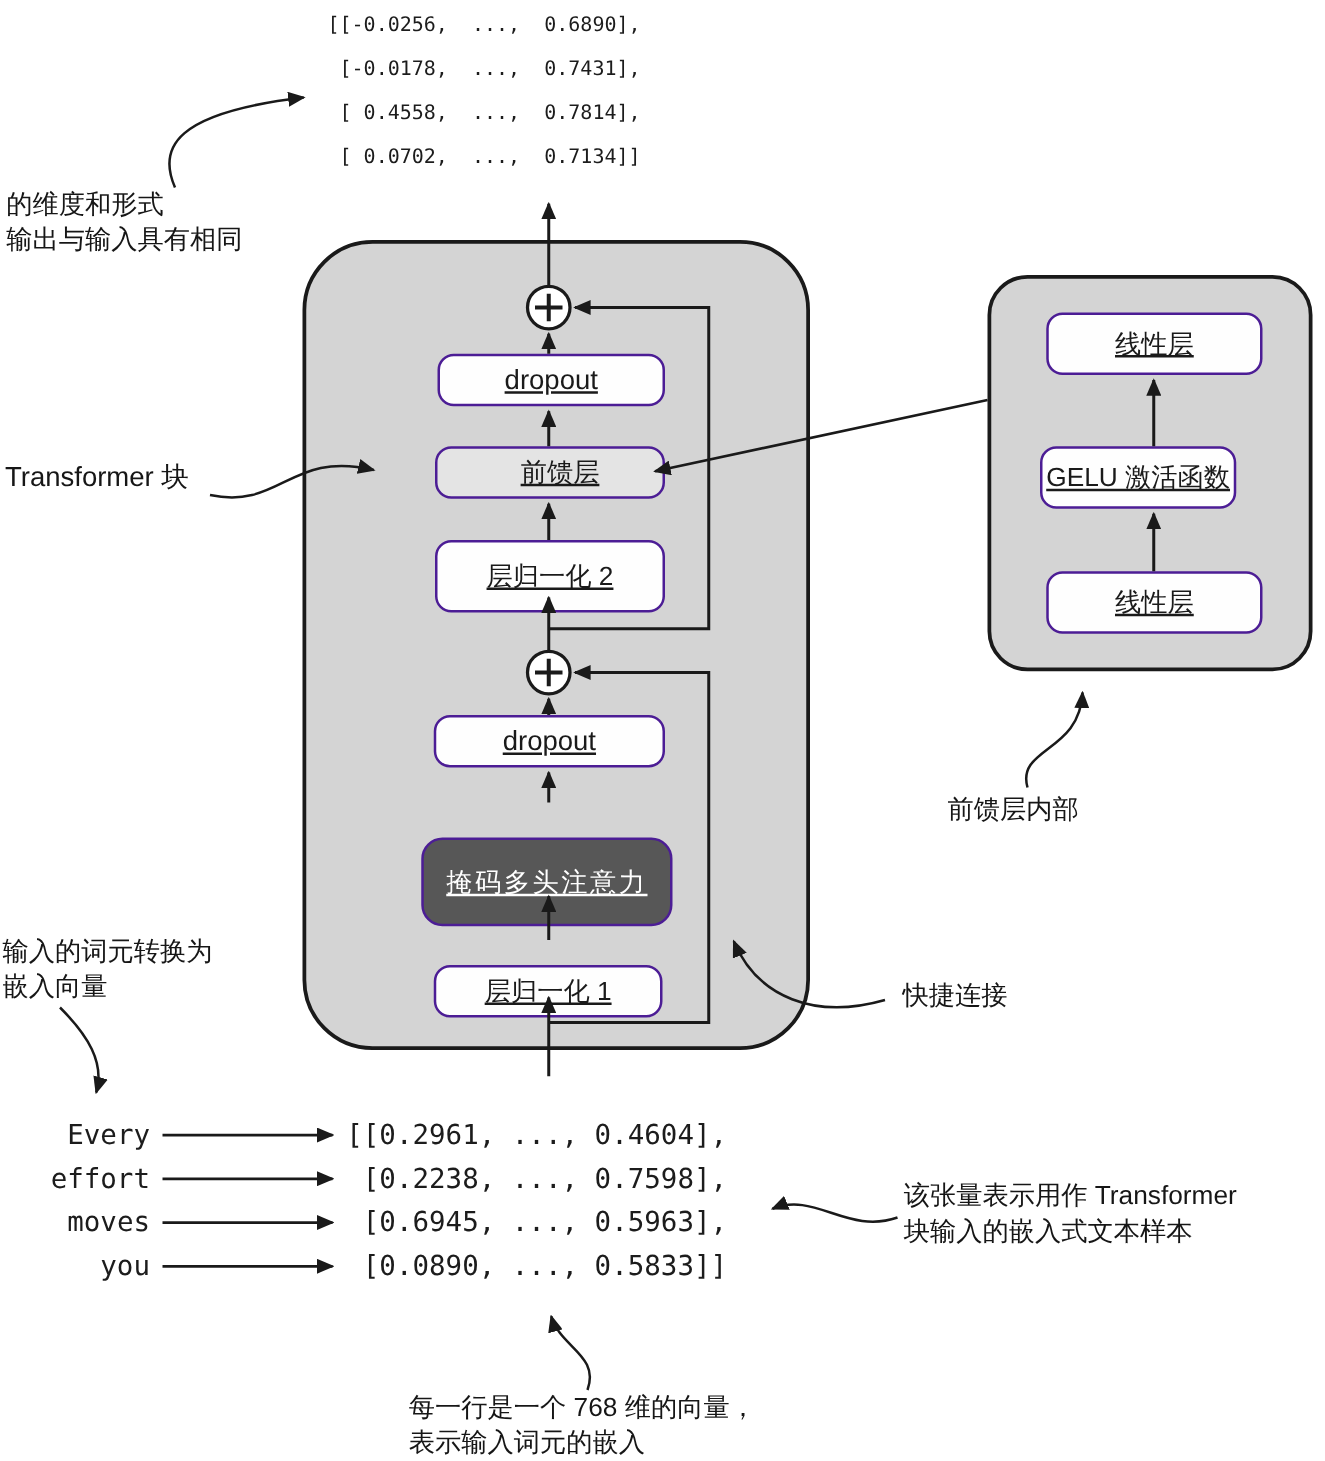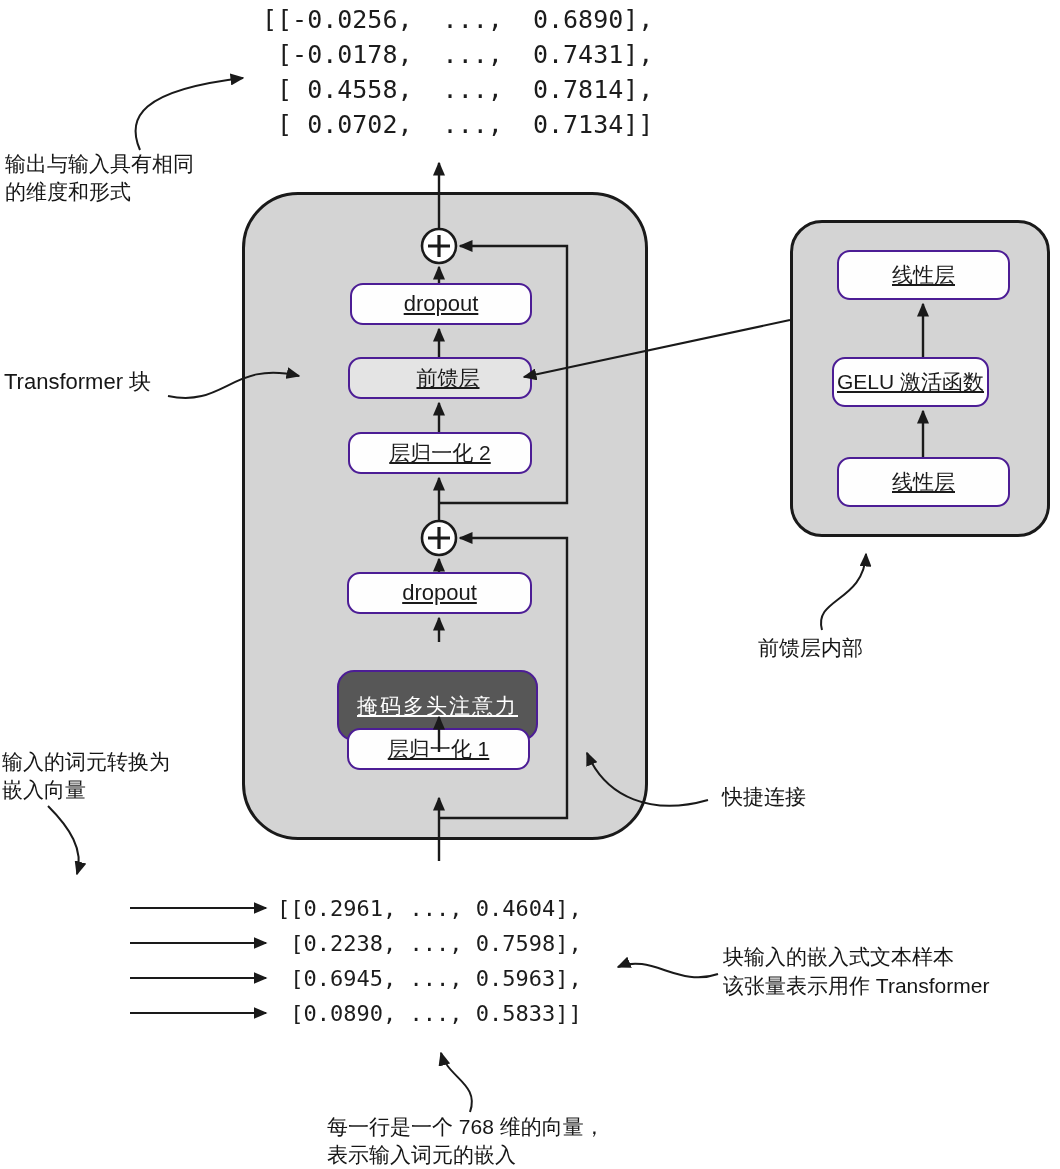--- a/index.html
+++ b/index.html
@@ -5,21 +5,21 @@
   html,body{margin:0;padding:0;background:#fff;}
   .canvas{
     position:relative;width:1060px;height:1169px;background:#ffffff;overflow:hidden;
     font-family:"Liberation Sans","DejaVu Sans",sans-serif;color:#111;
   }
   .abs{position:absolute;}
   .mono{
     font-family:"DejaVu Sans Mono","Liberation Mono",monospace;
     white-space:pre;color:#1c1c1c;
   }
-  .tensor-out{left:262px;top:2px;font-size:25px;line-height:35px;}
+  .tensor-out{left:262px;top:2px;font-size:16px;line-height:35px;}
   .tensor-in{left:277px;top:891px;font-size:22px;line-height:35px;}
   .tokens{left:10px;top:891px;width:110px;font-size:22px;line-height:35px;text-align:right;}
   .note{font-size:21px;line-height:28px;color:#161616;}
   .note span{display:block;}
   .big-block{
     left:242px;top:192px;width:406px;height:648px;
     background:#d4d4d4;border:3px solid #1a1a1a;border-radius:56px;box-sizing:border-box;
   }
   .ffn-panel{
     left:790px;top:220px;width:260px;height:317px;
@@ -44,60 +44,64 @@
  [-0.0178,  ...,  0.7431],
  [ 0.4558,  ...,  0.7814],
  [ 0.0702,  ...,  0.7134]]</div>
 
   <div class="abs big-block"></div>
 
   <div class="nodebox" style="left:350px;top:283px;width:182px;height:42px;font-size:22px;">dropout</div>
 
   <div class="nodebox gray" style="left:348px;top:357px;width:184px;height:42px;padding-left:16px;">前馈层</div>
 
-  <div class="nodebox" style="left:348px;top:432px;width:184px;height:42px;">层归一化 2</div>
+  <div class="nodebox" style="left:348px;top:432px;width:184px;height:58px;">层归一化 2</div>
 
   <div class="nodebox" style="left:347px;top:572px;width:185px;height:42px;font-size:22px;">dropout</div>
 
   <div class="nodebox dark" style="left:337px;top:642px;width:201px;height:71px;margin-top:28px;">掩码多头注意力</div>
 
-  <div class="nodebox" style="left:347px;top:728px;width:183px;height:42px;">层归一化 1</div>
+  <div class="nodebox" style="left:347px;top:772px;width:183px;height:42px;">层归一化 1</div>
 
   <div class="abs ffn-panel"></div>
 
   <div class="nodebox" style="left:837px;top:250px;width:173px;height:50px;">线性层</div>
 
   <div class="nodebox" style="left:832px;top:357px;width:157px;height:50px;">GELU 激活函数</div>
 
   <div class="nodebox" style="left:837px;top:457px;width:173px;height:50px;">线性层</div>
 
+  <div class="abs mono tokens">Every
+effort
+moves
+you</div>
   <div class="abs mono tensor-in">[[0.2961, ..., 0.4604],
  [0.2238, ..., 0.7598],
  [0.6945, ..., 0.5963],
  [0.0890, ..., 0.5833]]</div>
 
   <div class="abs note lbl" style="left:5px;top:150px;">
+    <span>的维度和形式</span>
     <span>输出与输入具有相同</span>
-    <span>的维度和形式</span>
   </div>
 
   <div class="abs note lbl" style="left:4px;top:368px;font-size:22px;">Transformer 块</div>
 
   <div class="abs note lbl" style="left:2px;top:748px;">
     <span>输入的词元转换为</span>
     <span>嵌入向量</span>
   </div>
 
   <div class="abs note lbl" style="left:722px;top:783px;">快捷连接</div>
 
   <div class="abs note lbl" style="left:758px;top:634px;">前馈层内部</div>
 
   <div class="abs note lbl" style="left:723px;top:942px;line-height:29px;">
+    <span>该张量表示用作 Transformer</span>
     <span>块输入的嵌入式文本样本</span>
-    <span>该张量表示用作 Transformer</span>
   </div>
 
   <div class="abs note lbl" style="left:327px;top:1113px;">
     <span>每一行是一个 768 维的向量，</span>
     <span>表示输入词元的嵌入</span>
   </div>
 
   <svg class="overlay" width="1060" height="1169" viewBox="0 0 1060 1169">
     <defs>
       <marker id="ah" viewBox="0 0 14 12" markerWidth="14" markerHeight="12" refX="12.5" refY="6" orient="auto" markerUnits="userSpaceOnUse">

